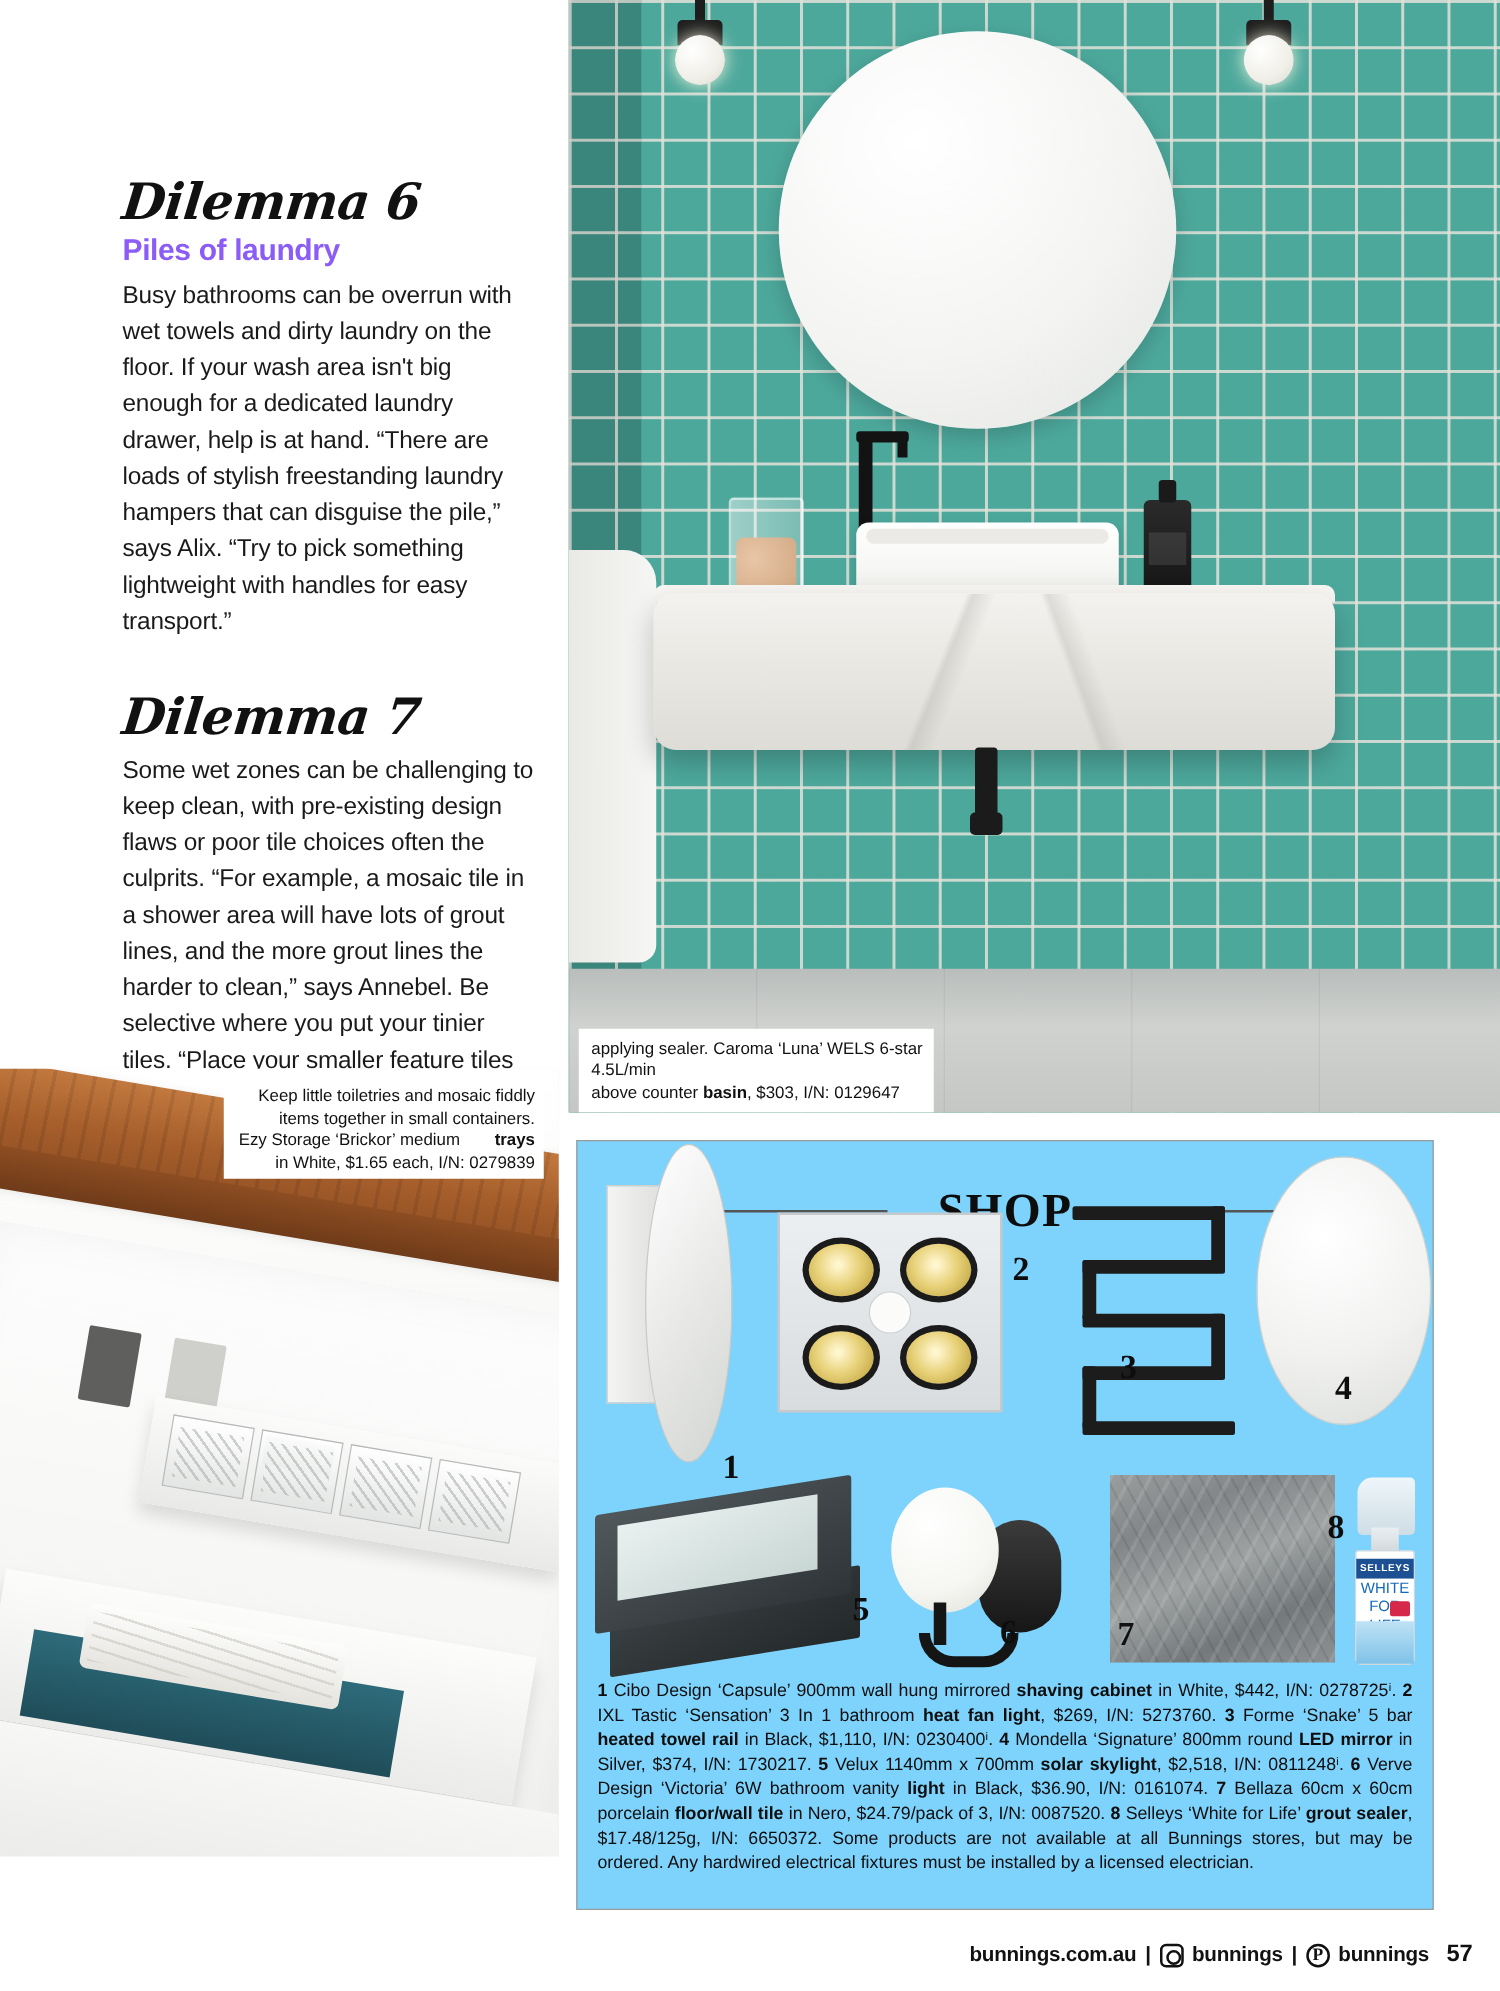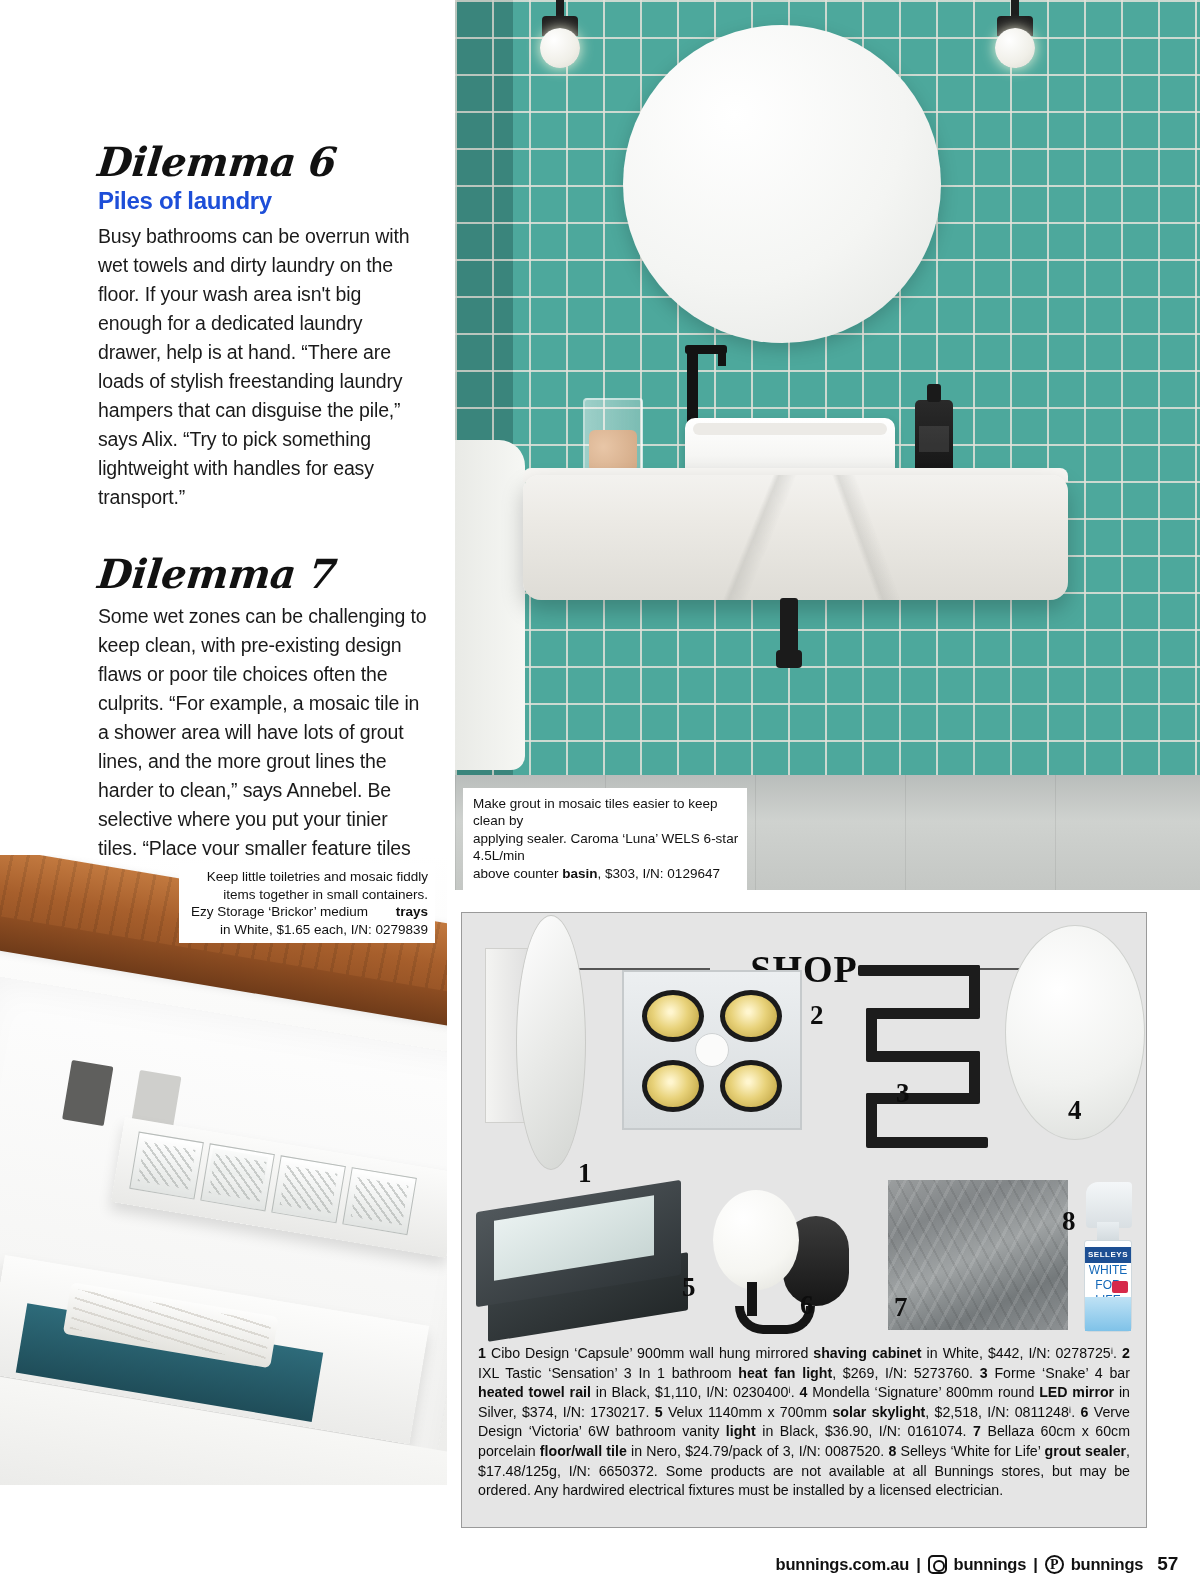--- a/index.html
+++ b/index.html
@@ -15,21 +15,21 @@
   
   .left-col { position: absolute; left: 98px; top: 140px; width: 330px; }
   .dilemma-script {
     font-family: "DejaVu Serif", serif;
     font-weight: bold; font-style: italic;
     font-size: 40px; line-height: 44px;
     letter-spacing: -0.5px; color: #111;
     transform: skewX(-6deg);
   }
   .dilemma-sub {
-    font-size: 24px; font-weight: bold; color: #1d4ed8;
+    font-size: 24px; font-weight: bold; color: #8b5cf6;
     line-height: 30px; margin-top: 2px; letter-spacing: -0.3px;
   }
   .dilemma-body {
     font-size: 19.5px; line-height: 29px; color: #1a1a1a;
     margin-top: 6px; letter-spacing: -0.15px;
   }
   .dilemma-block-2 { margin-top: 40px; }
   .arrow-glyph { color:#6f7e5f; font-size:17px; }
 
   
@@ -215,21 +215,21 @@
   .drawer-caption {
     position:absolute; right:12px; top:8px; width:256px;
     background:#ffffff; padding:5px 7px;
     font-size:13.5px; line-height:17.5px; color:#111; text-align:right;
   }
   .drawer-caption b { font-weight:bold;margin-left:24px; }
 
   
   .shop-panel {
     position:absolute; left:461px; top:912px; width:686px; height:616px;
-    border:1px solid #9a9a9a; background:#e5e5e5;
+    border:1px solid #9a9a9a; background:#7dd3fc;
   }
   .shop-head {
     position:absolute; left:0; top:34px; width:100%;
     display:flex; align-items:center; justify-content:center; gap:0;
   }
   .shop-rule { height:2px; background:#555; }
   .shop-rule.l { width:160px; margin-right:40px; }
   .shop-rule.r { width:160px; margin-left:40px; }
   .shop-title {
     font-family:"Liberation Serif", serif; font-weight:bold;
@@ -400,21 +400,20 @@
     <div class="mirror-round"></div>
     <div class="jar"></div>
     <div class="soap"></div>
     <div class="tap"></div>
     <div class="basin"></div>
     <div class="vanity-top"></div>
     <div class="vanity"></div>
     <div class="waste"></div>
 
     <div class="hero-caption">
-      <div>Make grout in mosaic tiles easier to keep clean by</div>
       <div>applying sealer. Caroma ‘Luna’ WELS 6-star 4.5L/min</div>
       <div><span>above counter </span><b>basin</b><span>, $303, I/N: 0129647</span></div>
     </div>
   </div>
 
   <div class="drawer-photo">
     <div class="dp-bg"></div>
     <div class="dp-cab"></div>
     <div class="dp-slot s1"></div>
     <div class="dp-slot s2"></div>
@@ -518,21 +517,21 @@
 
   <div class="shop-desc">
     <span><b>1</b>
       <span>Cibo Design ‘Capsule’ 900mm wall hung mirrored</span>
       <b>shaving cabinet</b>
       <span>in White, $442, I/N: 0278725ⁱ.</span></span>
     <span><b>2</b>
       <span>IXL Tastic ‘Sensation’ 3 In 1 bathroom</span>
       <b>heat fan light</b><span>, $269, I/N: 5273760.</span></span>
     <span><b>3</b>
-      <span>Forme ‘Snake’ 4 bar</span>
+      <span>Forme ‘Snake’ 5 bar</span>
       <b>heated towel rail</b>
       <span>in Black, $1,110, I/N: 0230400ⁱ.</span></span>
     <span><b>4</b>
       <span>Mondella ‘Signature’ 800mm round</span>
       <b>LED mirror</b>
       <span>in Silver, $374, I/N: 1730217.</span></span>
     <span><b>5</b>
       <span>Velux 1140mm x 700mm</span>
       <b>solar skylight</b><span>, $2,518, I/N: 0811248ⁱ.</span></span>
     <span><b>6</b>

